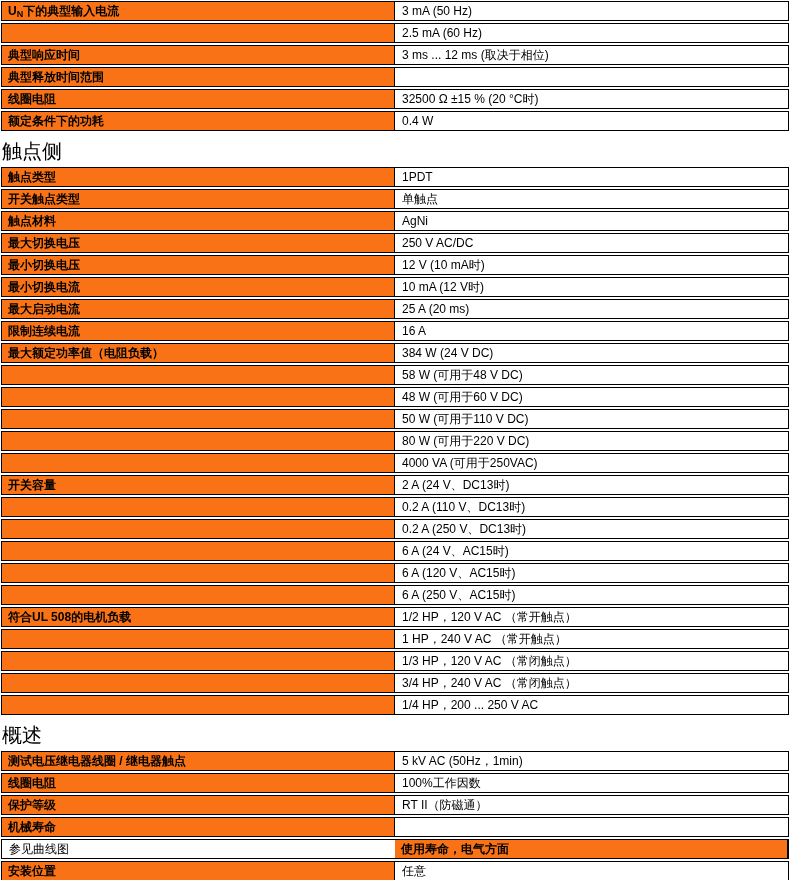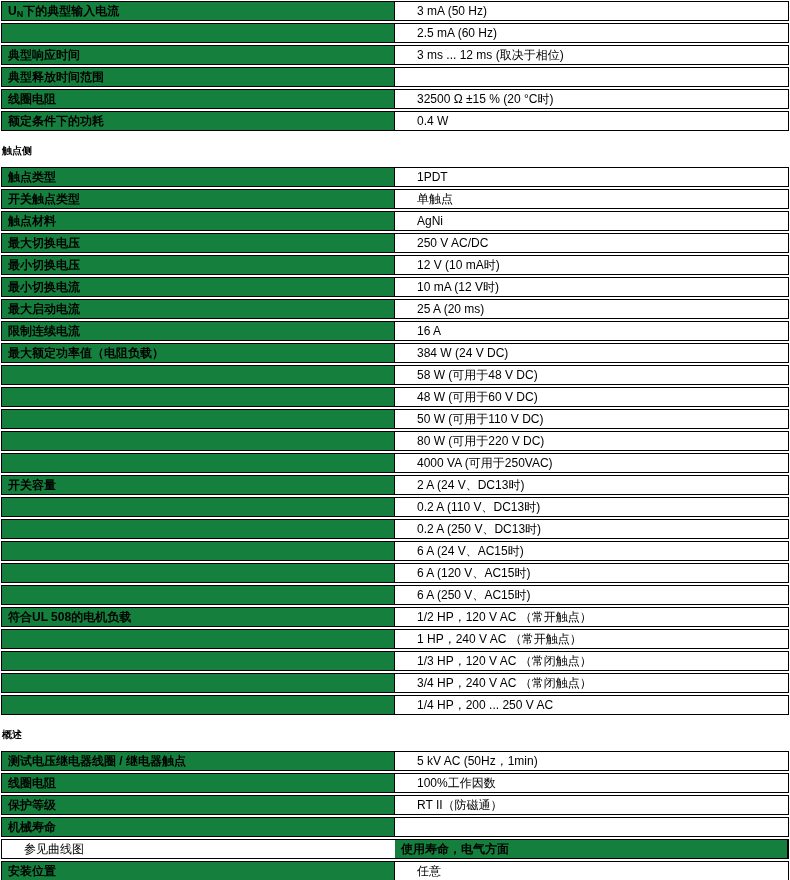--- a/index.html
+++ b/index.html
@@ -13,28 +13,28 @@
   .row {
     display:flex; height:20px; box-sizing:border-box;
     border:1px solid #000000; background:#ffffff;
   }
   .cell {
     display:flex; align-items:center;
     font-size:12px; line-height:14px; white-space:nowrap; overflow:hidden;
   }
   .cell.label {
     width:393px; box-sizing:border-box; flex:none;
-    background:#15803d; border-right:1px solid #000000;
+    background:#f97316; border-right:1px solid #000000;
     padding:0 6px; font-weight:bold;
   }
-  .cell.value { flex:1; padding:0 22px; background:#ffffff; }
+  .cell.value { flex:1; padding:0 7px; background:#ffffff; }
   .cell sub { font-size:9px; vertical-align:baseline; position:relative; top:3px; }
   .cell sup { font-size:9px; vertical-align:baseline; position:relative; top:-4px; }
   .section-title {
-    font-size:10px; font-weight:bold; line-height:16px;
+    font-size:20px; font-weight:normal; line-height:16px;
     margin:12px 0 8px 1px;
   }
 </style>
 </head>
 <body>
 
 <div class="page">
   <div class="spec-table" id="table-0">
       <div class="row">
         <div class="cell label">U<sub>N</sub>下的典型输入电流</div>

